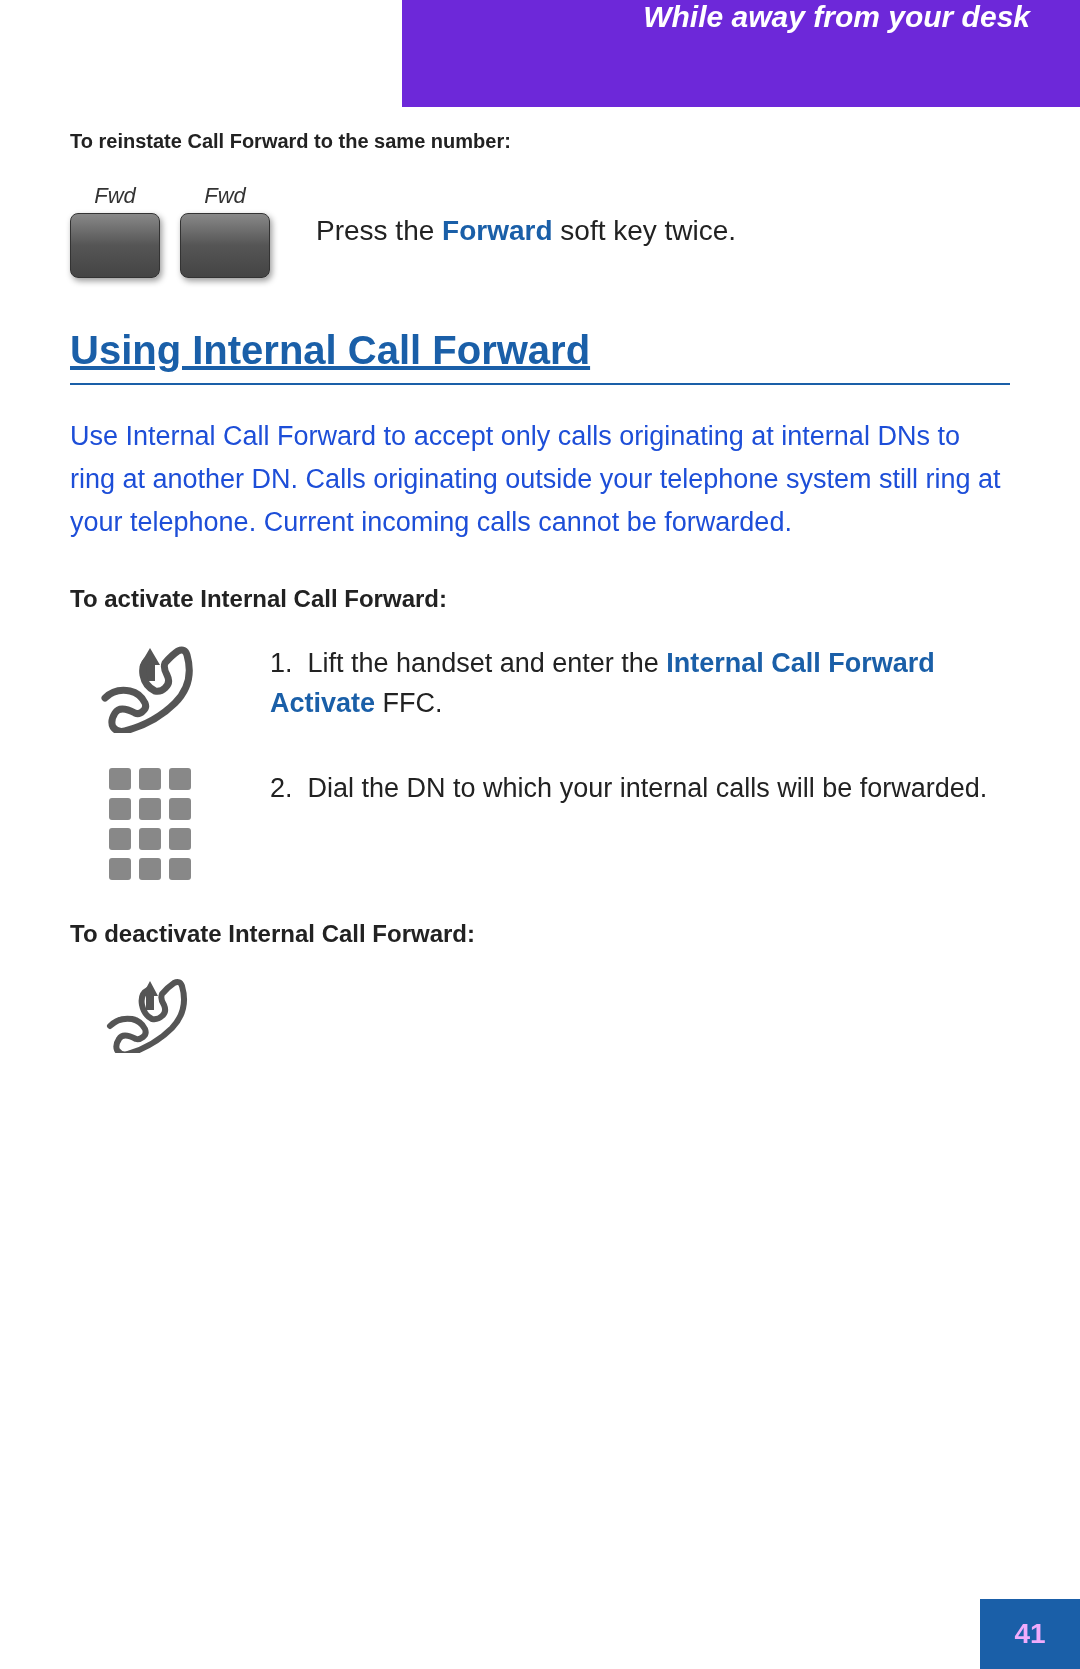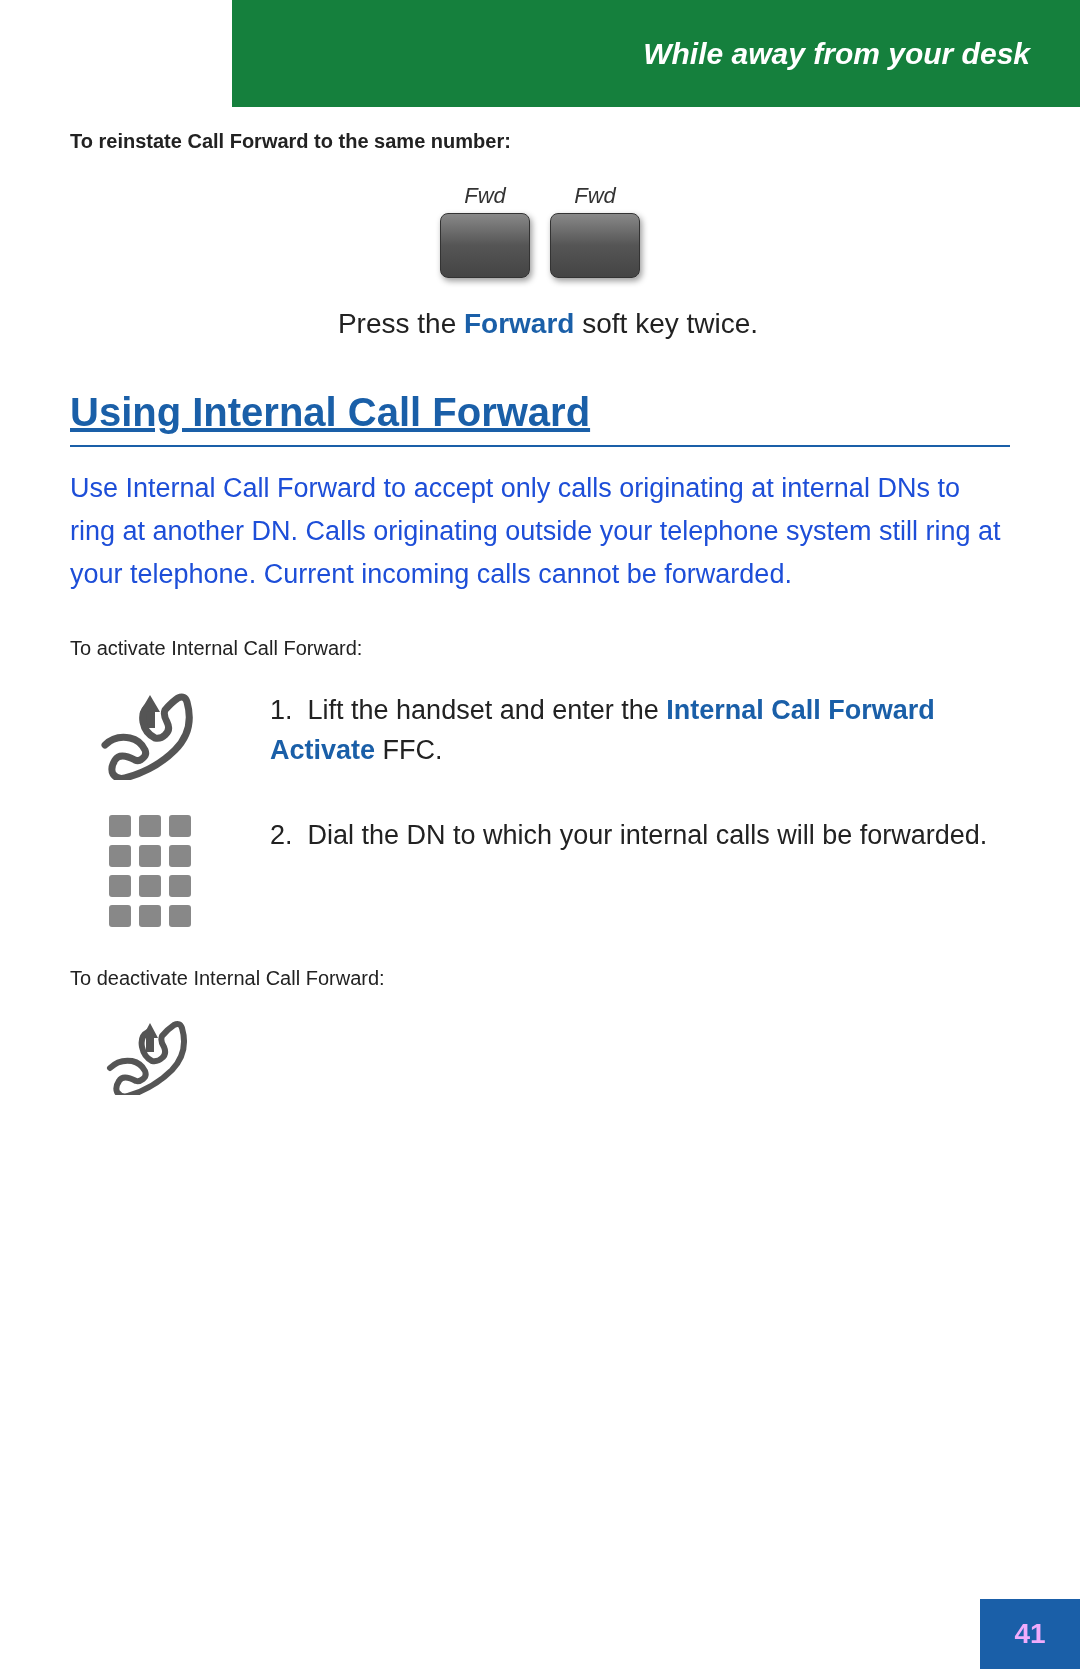--- a/index.html
+++ b/index.html
@@ -16,25 +16,25 @@
       font-size: 28px;
       color: #222222;
       position: relative;
       overflow: hidden;
     }
 
     .header-bar {
       position: absolute;
       top: 0;
       right: 0;
-      width: 848px;
+      width: 678px;
       height: 107px;
-      background: #15803d;
-      display: flex;
-      align-items: center;
+      background: #6d28d9;
+      display: flex;
+      align-items: flex-start;
       justify-content: flex-end;
       padding-right: 50px;
     }
 
     .header-title {
       color: #ffffff;
       font-size: 30px;
       font-weight: bold;
       font-style: italic;
     }
@@ -50,21 +50,20 @@
       font-size: 20px;
       font-weight: bold;
       margin-bottom: 30px;
     }
 
     .reinstate-row {
       display: flex;
       align-items: center;
       margin-bottom: 50px;
       gap: 30px;
-      flex-direction: column;
     }
 
     .fwd-buttons {
       display: flex;
       gap: 20px;
       align-items: flex-start;
     }
 
     .fwd-button-container {
       display: flex;
@@ -98,34 +97,34 @@
       color: #1a5fa8;
       font-weight: bold;
     }
 
     .section-title {
       font-size: 40px;
       font-weight: bold;
       color: #1a5fa8;
       border-bottom: 2px solid #1a5fa8;
       padding-bottom: 10px;
-      margin-bottom: 20px;
+      margin-bottom: 30px;
       text-decoration: underline;
     }
 
     .section-desc {
       font-size: 27px;
       color: #1d4ed8;
       line-height: 1.6;
       margin-bottom: 40px;
     }
 
     .subsection-heading {
-      font-size: 20px;
-      font-weight: normal;
+      font-size: 24px;
+      font-weight: bold;
       margin-bottom: 30px;
       margin-top: 24px;
     }
 
     .steps-container {
       margin-bottom: 40px;
     }
 
     .step-row {
       display: flex;

